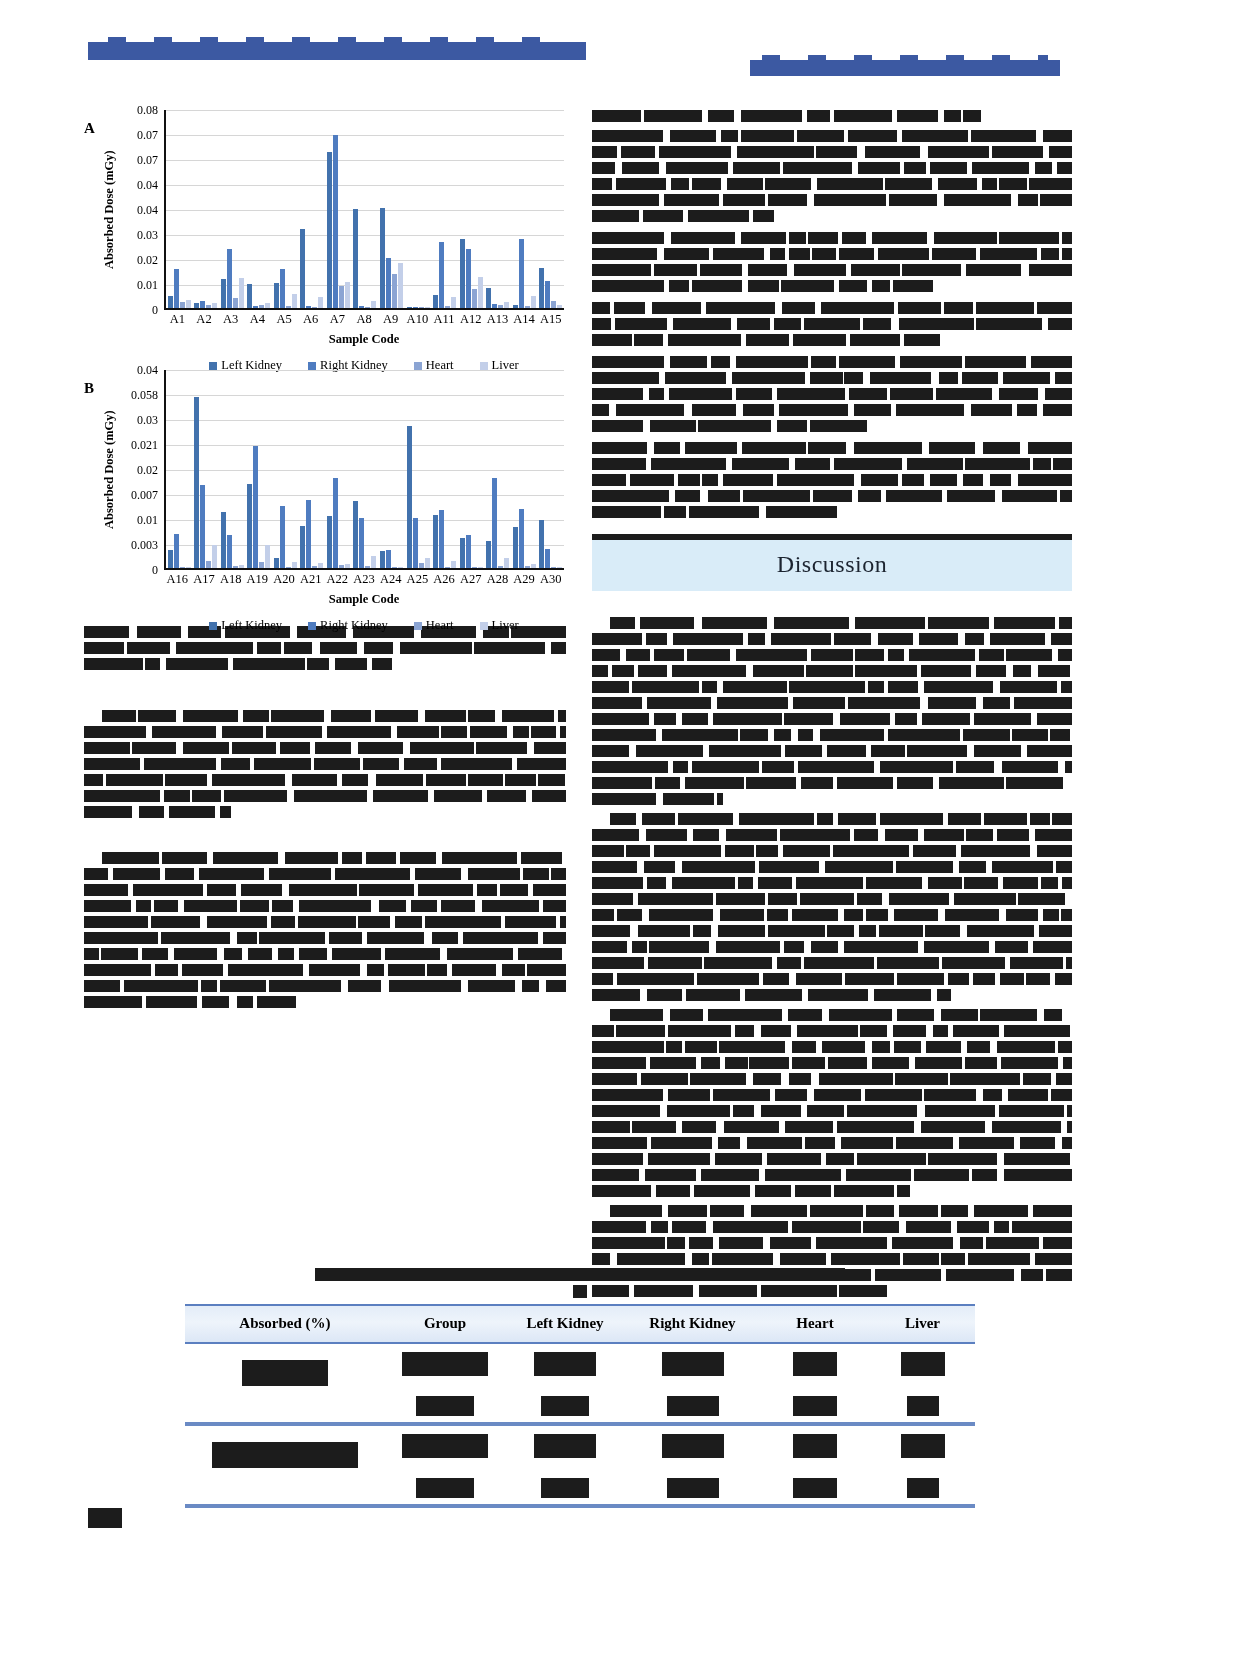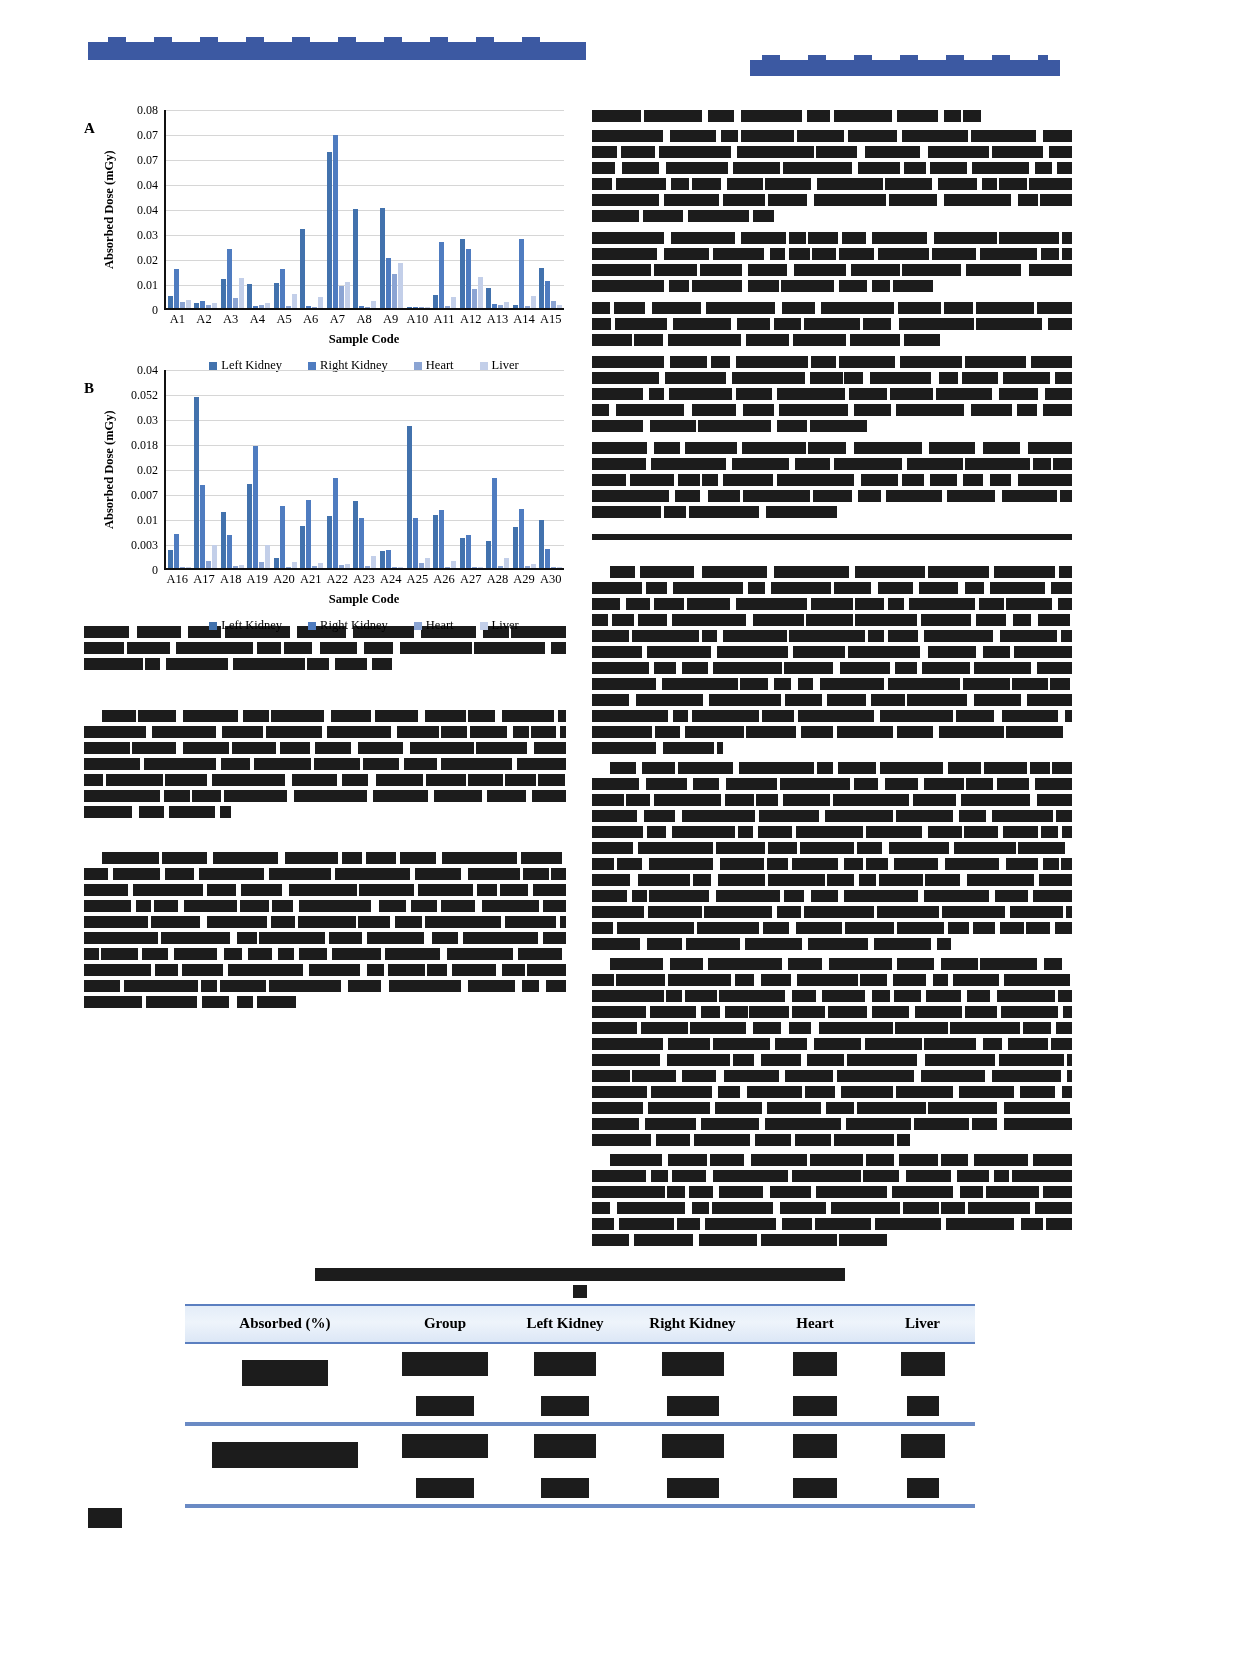--- a/index.html
+++ b/index.html
@@ -431,23 +431,23 @@
     <div class="figure" id="figB" style="margin-top:38px;">
       <div class="panel-letter" style="left:0px; top:10px;">B</div>
       <div class="chart-wrap" style="margin-left:18px;">
         <div class="y-title">Absorbed Dose (mGy)</div>
         <div class="y-ticks" id="b-yticks">
             <div class="y-tick" style="top: 200px;">0</div>
             <div class="y-tick" style="top: 175px;">0.003</div>
             <div class="y-tick" style="top: 150px;">0.01</div>
             <div class="y-tick" style="top: 125px;">0.007</div>
             <div class="y-tick" style="top: 100px;">0.02</div>
-            <div class="y-tick" style="top: 75px;">0.018</div>
+            <div class="y-tick" style="top: 75px;">0.021</div>
             <div class="y-tick" style="top: 50px;">0.03</div>
-            <div class="y-tick" style="top: 25px;">0.052</div>
+            <div class="y-tick" style="top: 25px;">0.058</div>
             <div class="y-tick" style="top: 0px;">0.04</div>
           </div>
         <div class="plot" id="b-plot">
           <div id="b-grid">
               <div class="gridline" style="top: 175px;"></div>
               <div class="gridline" style="top: 150px;"></div>
               <div class="gridline" style="top: 125px;"></div>
               <div class="gridline" style="top: 100px;"></div>
               <div class="gridline" style="top: 75px;"></div>
               <div class="gridline" style="top: 50px;"></div>
@@ -1469,20 +1469,21 @@
             <span style="width: 0.684443%;"></span>
             <span class="rk" style="width: 14.6075%; height: 12px;"></span>
             <span style="width: 1.4595%;"></span>
             <span class="rk" style="width: 14.7989%; height: 12px;"></span>
           </div>
         </div>
       </div>
 
     <div style="margin-top:16px;">
       <div class="banner-rule"></div>
+      <div class="section-banner">Discussion</div>
     </div>
 
     <div id="right-text-bottom" style="margin-top:26px;">
         <div style="margin-bottom: 8px;">
           <div style="display: flex; height: 12px; margin-bottom: 4px; align-items: stretch;">
             <span style="width: 18px;"></span>
             <span class="rk" style="width: 5.26233%; height: 12px;"></span>
             <span style="width: 0.924576%;"></span>
             <span class="rk" style="width: 11.345%; height: 12px;"></span>
             <span style="width: 1.59256%;"></span>

